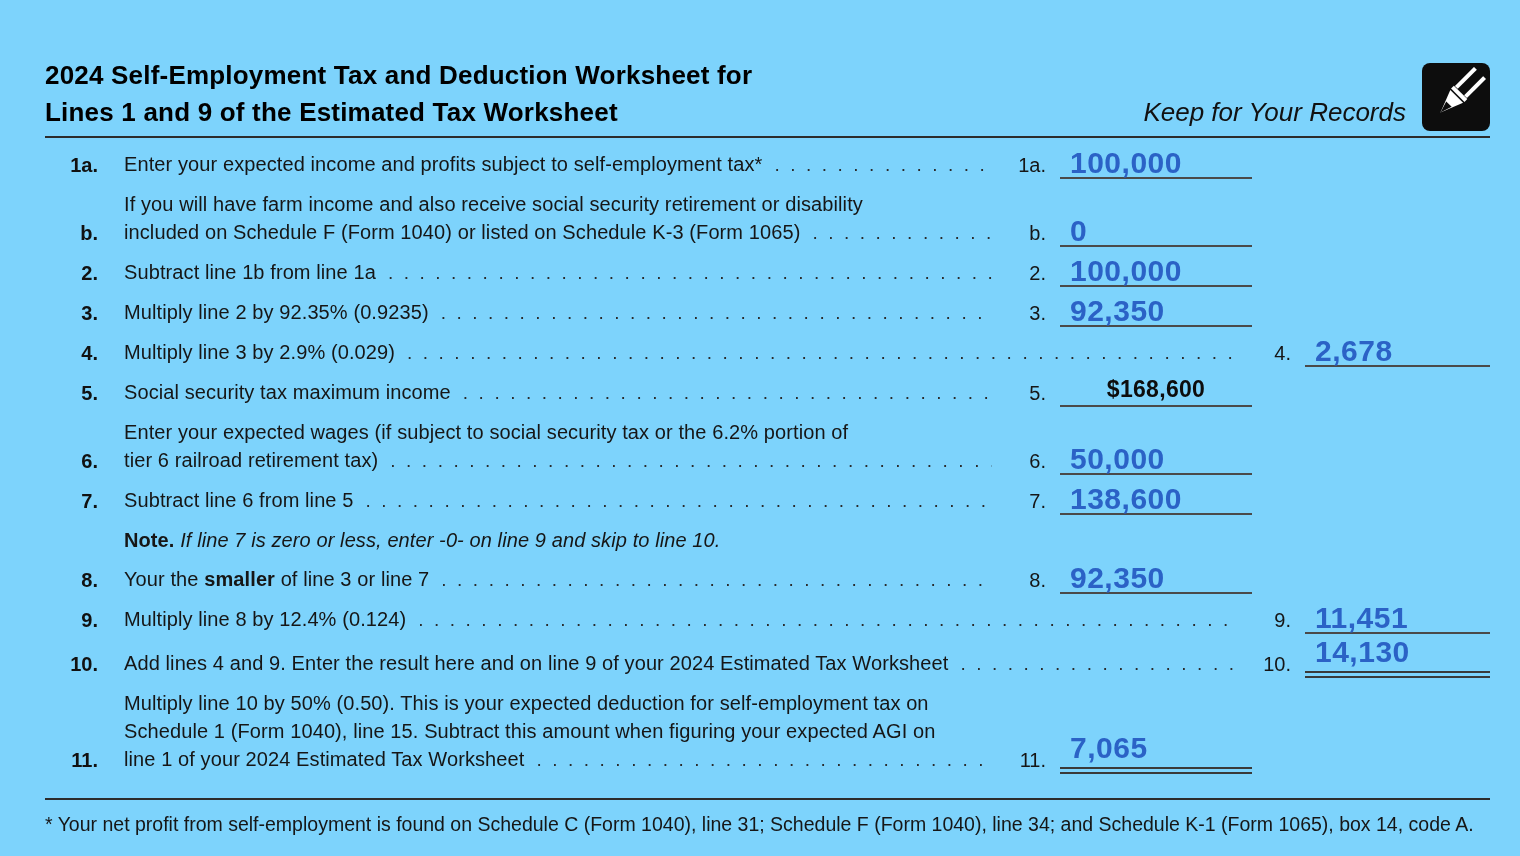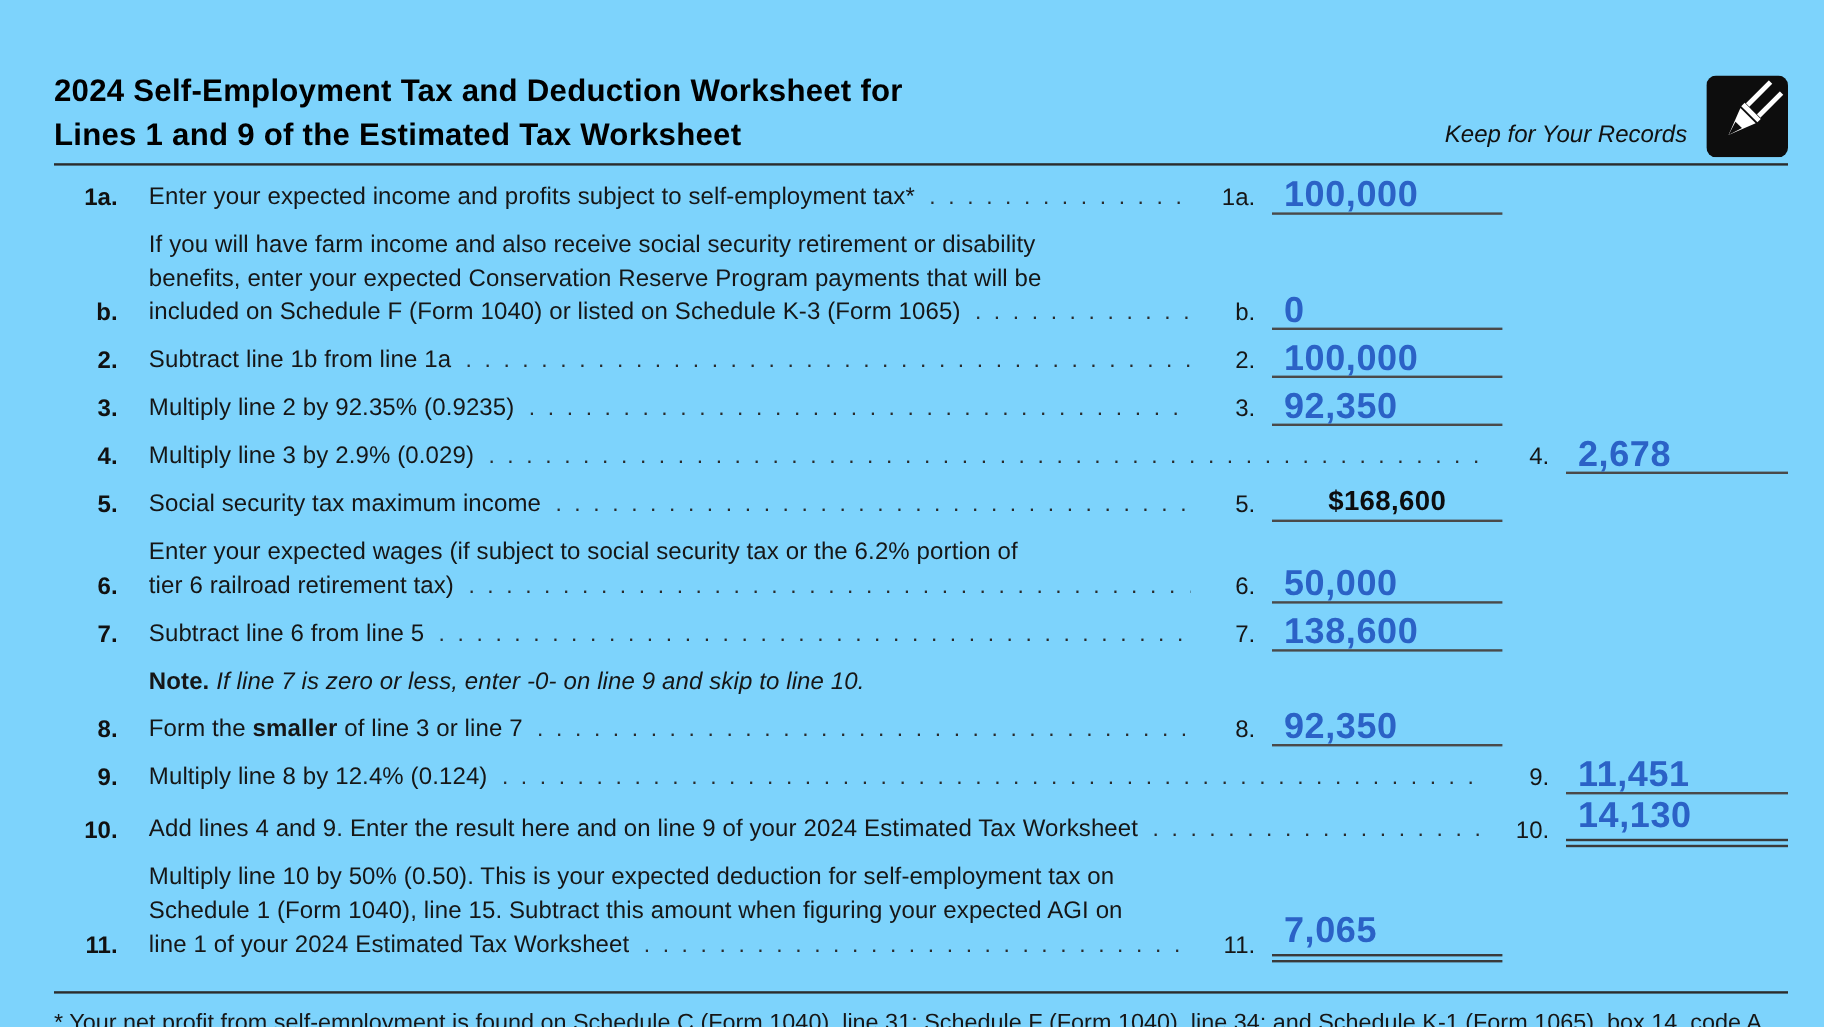--- a/index.html
+++ b/index.html
@@ -4,21 +4,21 @@
 <style>
   * { margin:0; padding:0; box-sizing:border-box; }
   html,body { background:#ffffff; }
   body { font-family:"Liberation Sans", sans-serif; color:#1a1a1a; }
   .page { width:1520px; height:856px; background:#7dd3fc; padding:57px 30px 0 45px; overflow:hidden; }
 
   
   .header { display:flex; align-items:flex-end; border-bottom:2px solid #2c2c2c; padding-bottom:5px; }
   .titles { flex:1; }
   .title-line { font-size:26px; font-weight:bold; line-height:37px; color:#000; letter-spacing:.2px; }
-  .keep { font-style:italic; font-size:20px; line-height:37px; color:#111; margin-right:16px; white-space:nowrap; }
+  .keep { font-style:italic; font-size:26px; line-height:37px; color:#111; margin-right:16px; white-space:nowrap; }
   .pencil-wrap { width:68px; height:68px; margin-bottom:0; flex:none; }
 
   
   .rows { }
   .row { display:flex; align-items:flex-end; margin-top:11px; }
   .row:first-child { margin-top:12px; }
   .num { flex:none; width:53px; text-align:right; font-weight:bold; font-size:20px; line-height:28px; color:#111; }
   .body { flex:1; min-width:0; margin-left:12px; }
   .tline { font-size:20px; line-height:28px; color:#161616; letter-spacing:.1px;margin-left:14px; }
   .tline .b { font-weight:bold; }
@@ -83,21 +83,20 @@
         <div class="vlabel">1a.</div>
         <div class="vfield nearfield">
           <span class="vtext vblue">100,000</span>
         </div>
         <div class="endspacer"></div>
       </div>
       <div class="row">
         <div class="num">b.</div>
         <div class="body">
           <div class="tline"><span>If you will have farm income and also receive social security retirement or disability</span></div>
-          <div class="tline"><span>benefits, enter your expected Conservation Reserve Program payments that will be</span></div>
           <div class="tline lastline">
             <span>included on Schedule F (Form 1040) or listed on Schedule K-3 (Form 1065)</span>
             <span class="leader">................................................................................................................................................................</span>
           </div>
         </div>
         <div class="vlabel">b.</div>
         <div class="vfield nearfield">
           <span class="vtext vblue">0</span>
         </div>
         <div class="endspacer"></div>
@@ -189,21 +188,21 @@
       <div class="row">
         <div class="num"></div>
         <div class="body">
           <div class="tline"><span class="b">Note.</span><span class="i"> If line 7 is zero or less, enter -0- on line 9 and skip to line 10.</span></div>
         </div>
       </div>
       <div class="row">
         <div class="num">8.</div>
         <div class="body">
           <div class="tline lastline">
-            <span>Form the </span>
+            <span>Your the </span>
             <span class="b">smaller</span>
             <span> of line 3 or line 7</span>
             <span class="leader">................................................................................................................................................................</span>
           </div>
         </div>
         <div class="vlabel">8.</div>
         <div class="vfield nearfield">
           <span class="vtext vblue">92,350</span>
         </div>
         <div class="endspacer"></div>

